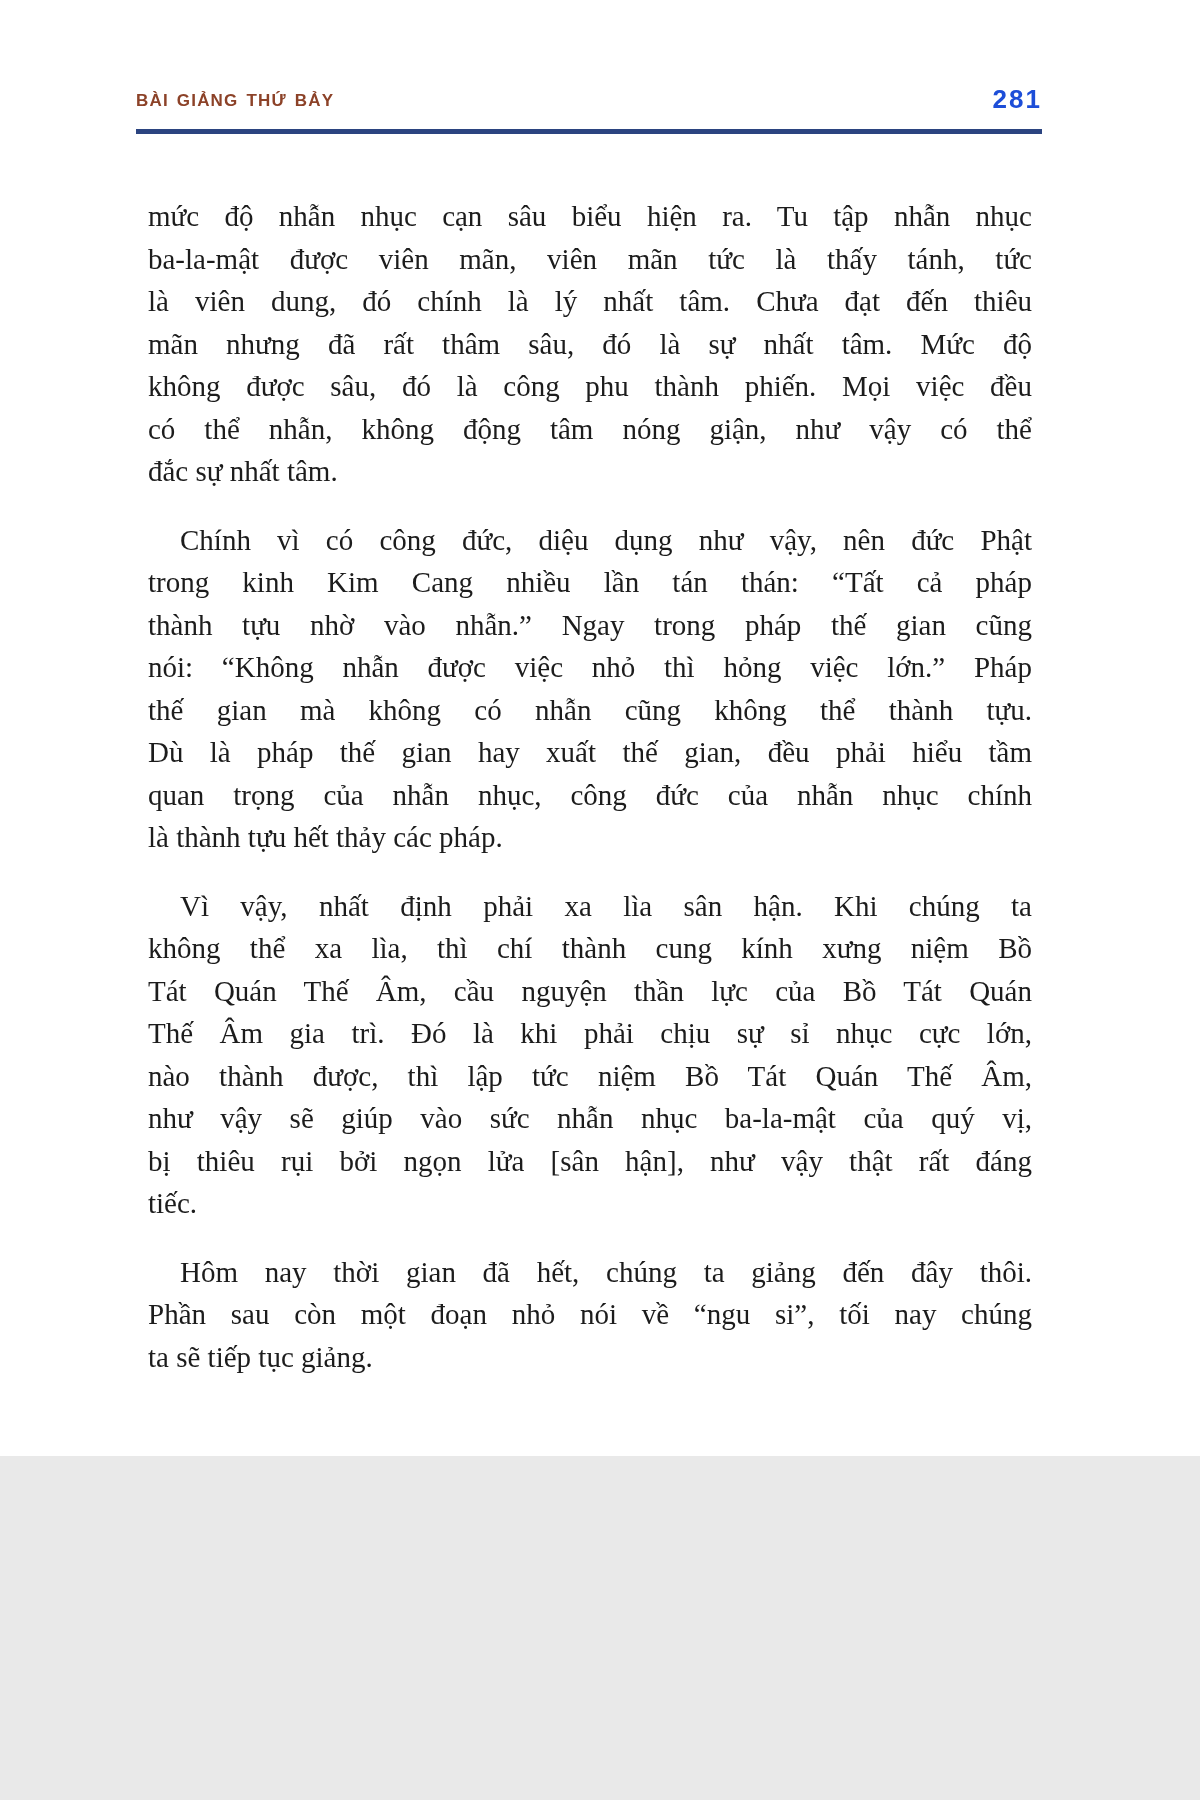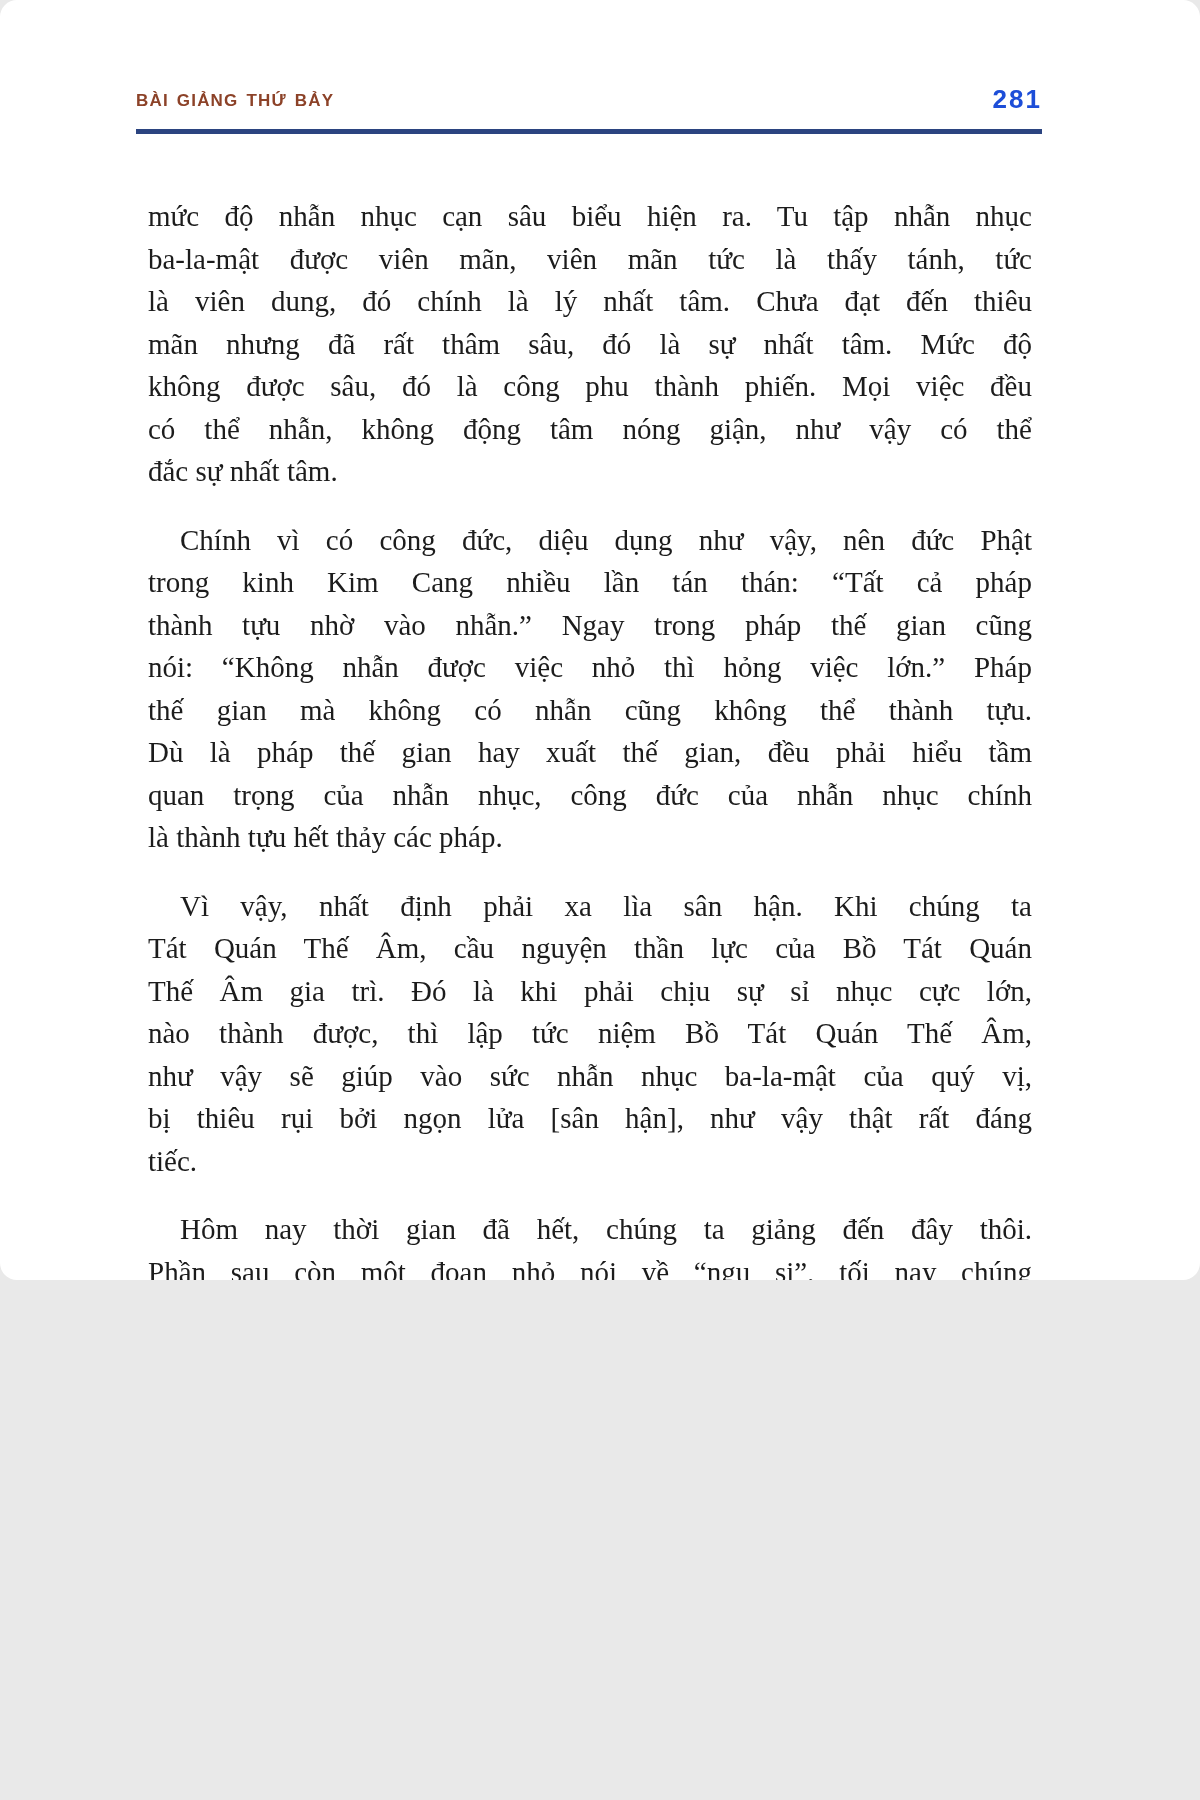--- a/index.html
+++ b/index.html
@@ -1,25 +1,24 @@
 <!DOCTYPE html>
 <html><head>
 <meta charset="utf-8">
 <style>
   * { margin: 0; padding: 0; box-sizing: border-box; }
   html, body { background: #e9e9e9; }
   .page {
     position: relative;
     width: 1200px;
-    height: 1280px;
+    height: 1456px;
     background: #ffffff;
     margin: 0 auto;
     overflow: hidden;
     font-family: "Liberation Serif", "DejaVu Serif", serif;
-    border-radius: 17px;
   }
   .header-row {
     position: absolute;
     left: 136px;
     top: 84px;
     width: 906px;
     display: flex;
     justify-content: space-between;
     align-items: flex-end;
   }
@@ -92,20 +91,21 @@
         <div class="line">trong kinh Kim Cang nhiều lần tán thán: “Tất cả pháp</div>
         <div class="line">thành tựu nhờ vào nhẫn.” Ngay trong pháp thế gian cũng</div>
         <div class="line">nói: “Không nhẫn được việc nhỏ thì hỏng việc lớn.” Pháp</div>
         <div class="line">thế gian mà không có nhẫn cũng không thể thành tựu.</div>
         <div class="line">Dù là pháp thế gian hay xuất thế gian, đều phải hiểu tầm</div>
         <div class="line">quan trọng của nhẫn nhục, công đức của nhẫn nhục chính</div>
         <div class="line para-last">là thành tựu hết thảy các pháp.</div>
       </div>
       <div class="paragraph indented">
         <div class="line first">Vì vậy, nhất định phải xa lìa sân hận. Khi chúng ta</div>
+        <div class="line">không thể xa lìa, thì chí thành cung kính xưng niệm Bồ</div>
         <div class="line">Tát Quán Thế Âm, cầu nguyện thần lực của Bồ Tát Quán</div>
         <div class="line">Thế Âm gia trì. Đó là khi phải chịu sự sỉ nhục cực lớn,</div>
         <div class="line">nào thành được, thì lập tức niệm Bồ Tát Quán Thế Âm,</div>
         <div class="line">như vậy sẽ giúp vào sức nhẫn nhục ba-la-mật của quý vị,</div>
         <div class="line">bị thiêu rụi bởi ngọn lửa [sân hận], như vậy thật rất đáng</div>
         <div class="line para-last">tiếc.</div>
       </div>
       <div class="paragraph indented">
         <div class="line first">Hôm nay thời gian đã hết, chúng ta giảng đến đây thôi.</div>
         <div class="line">Phần sau còn một đoạn nhỏ nói về “ngu si”, tối nay chúng</div>

